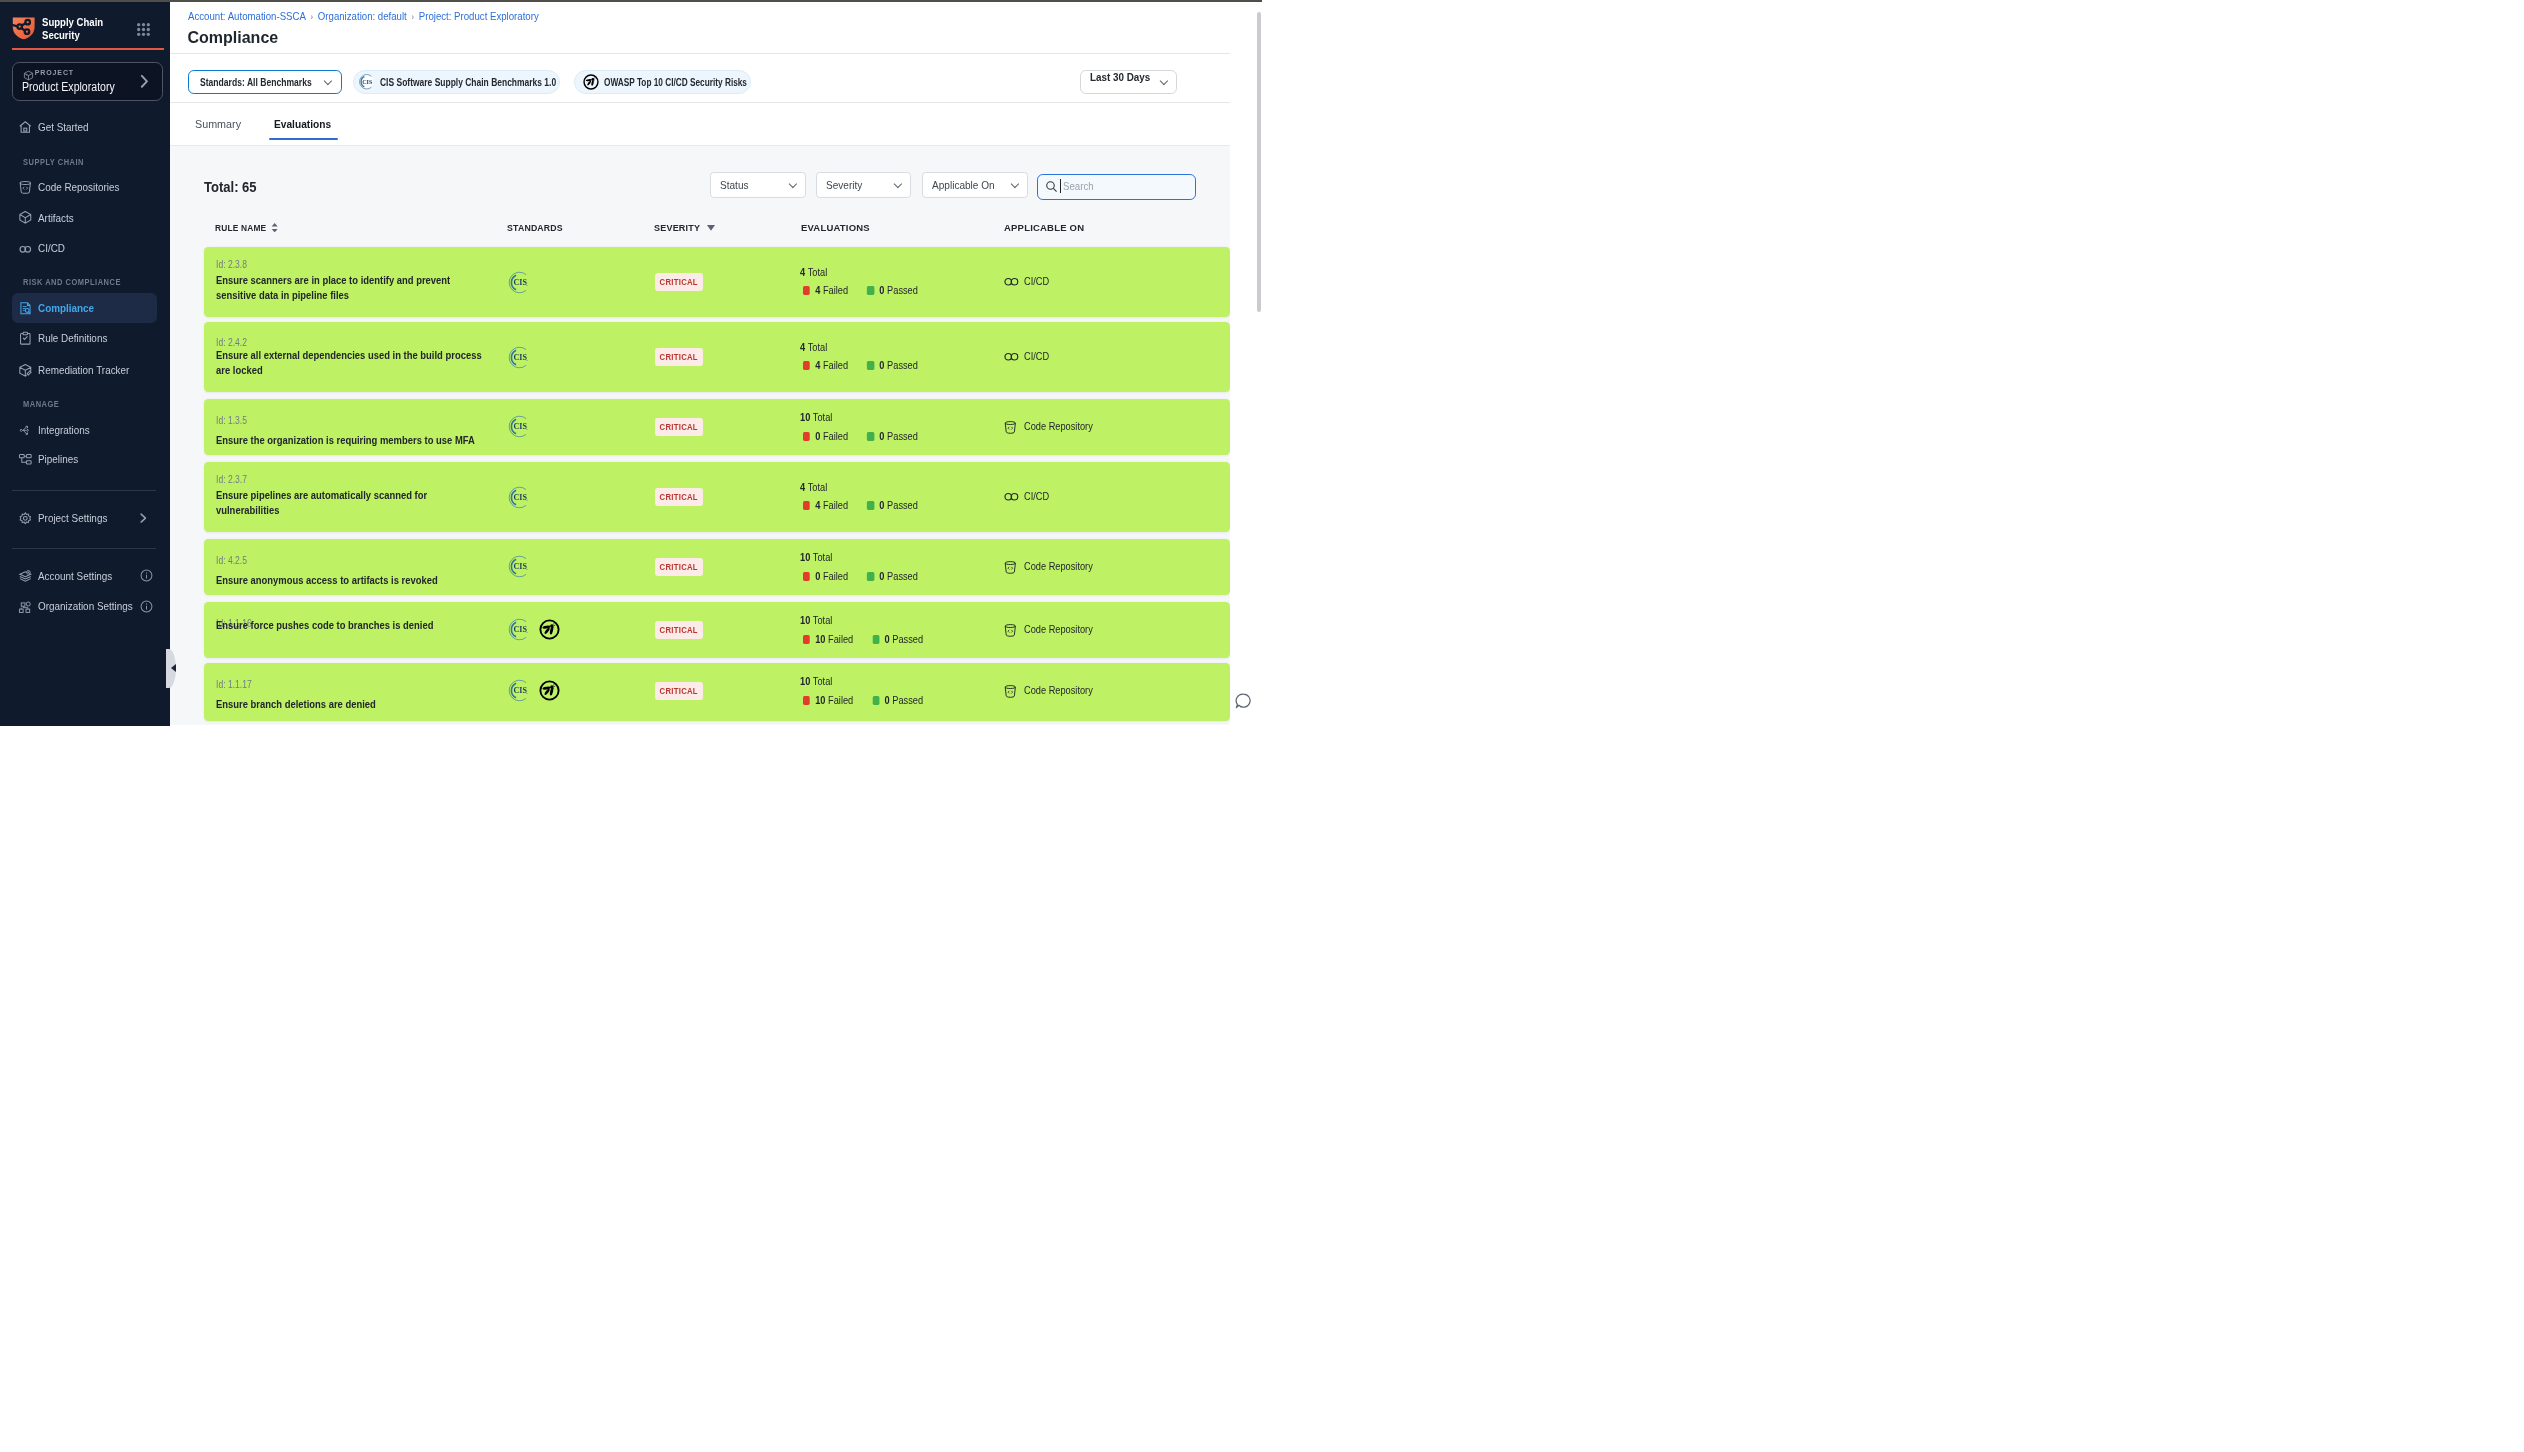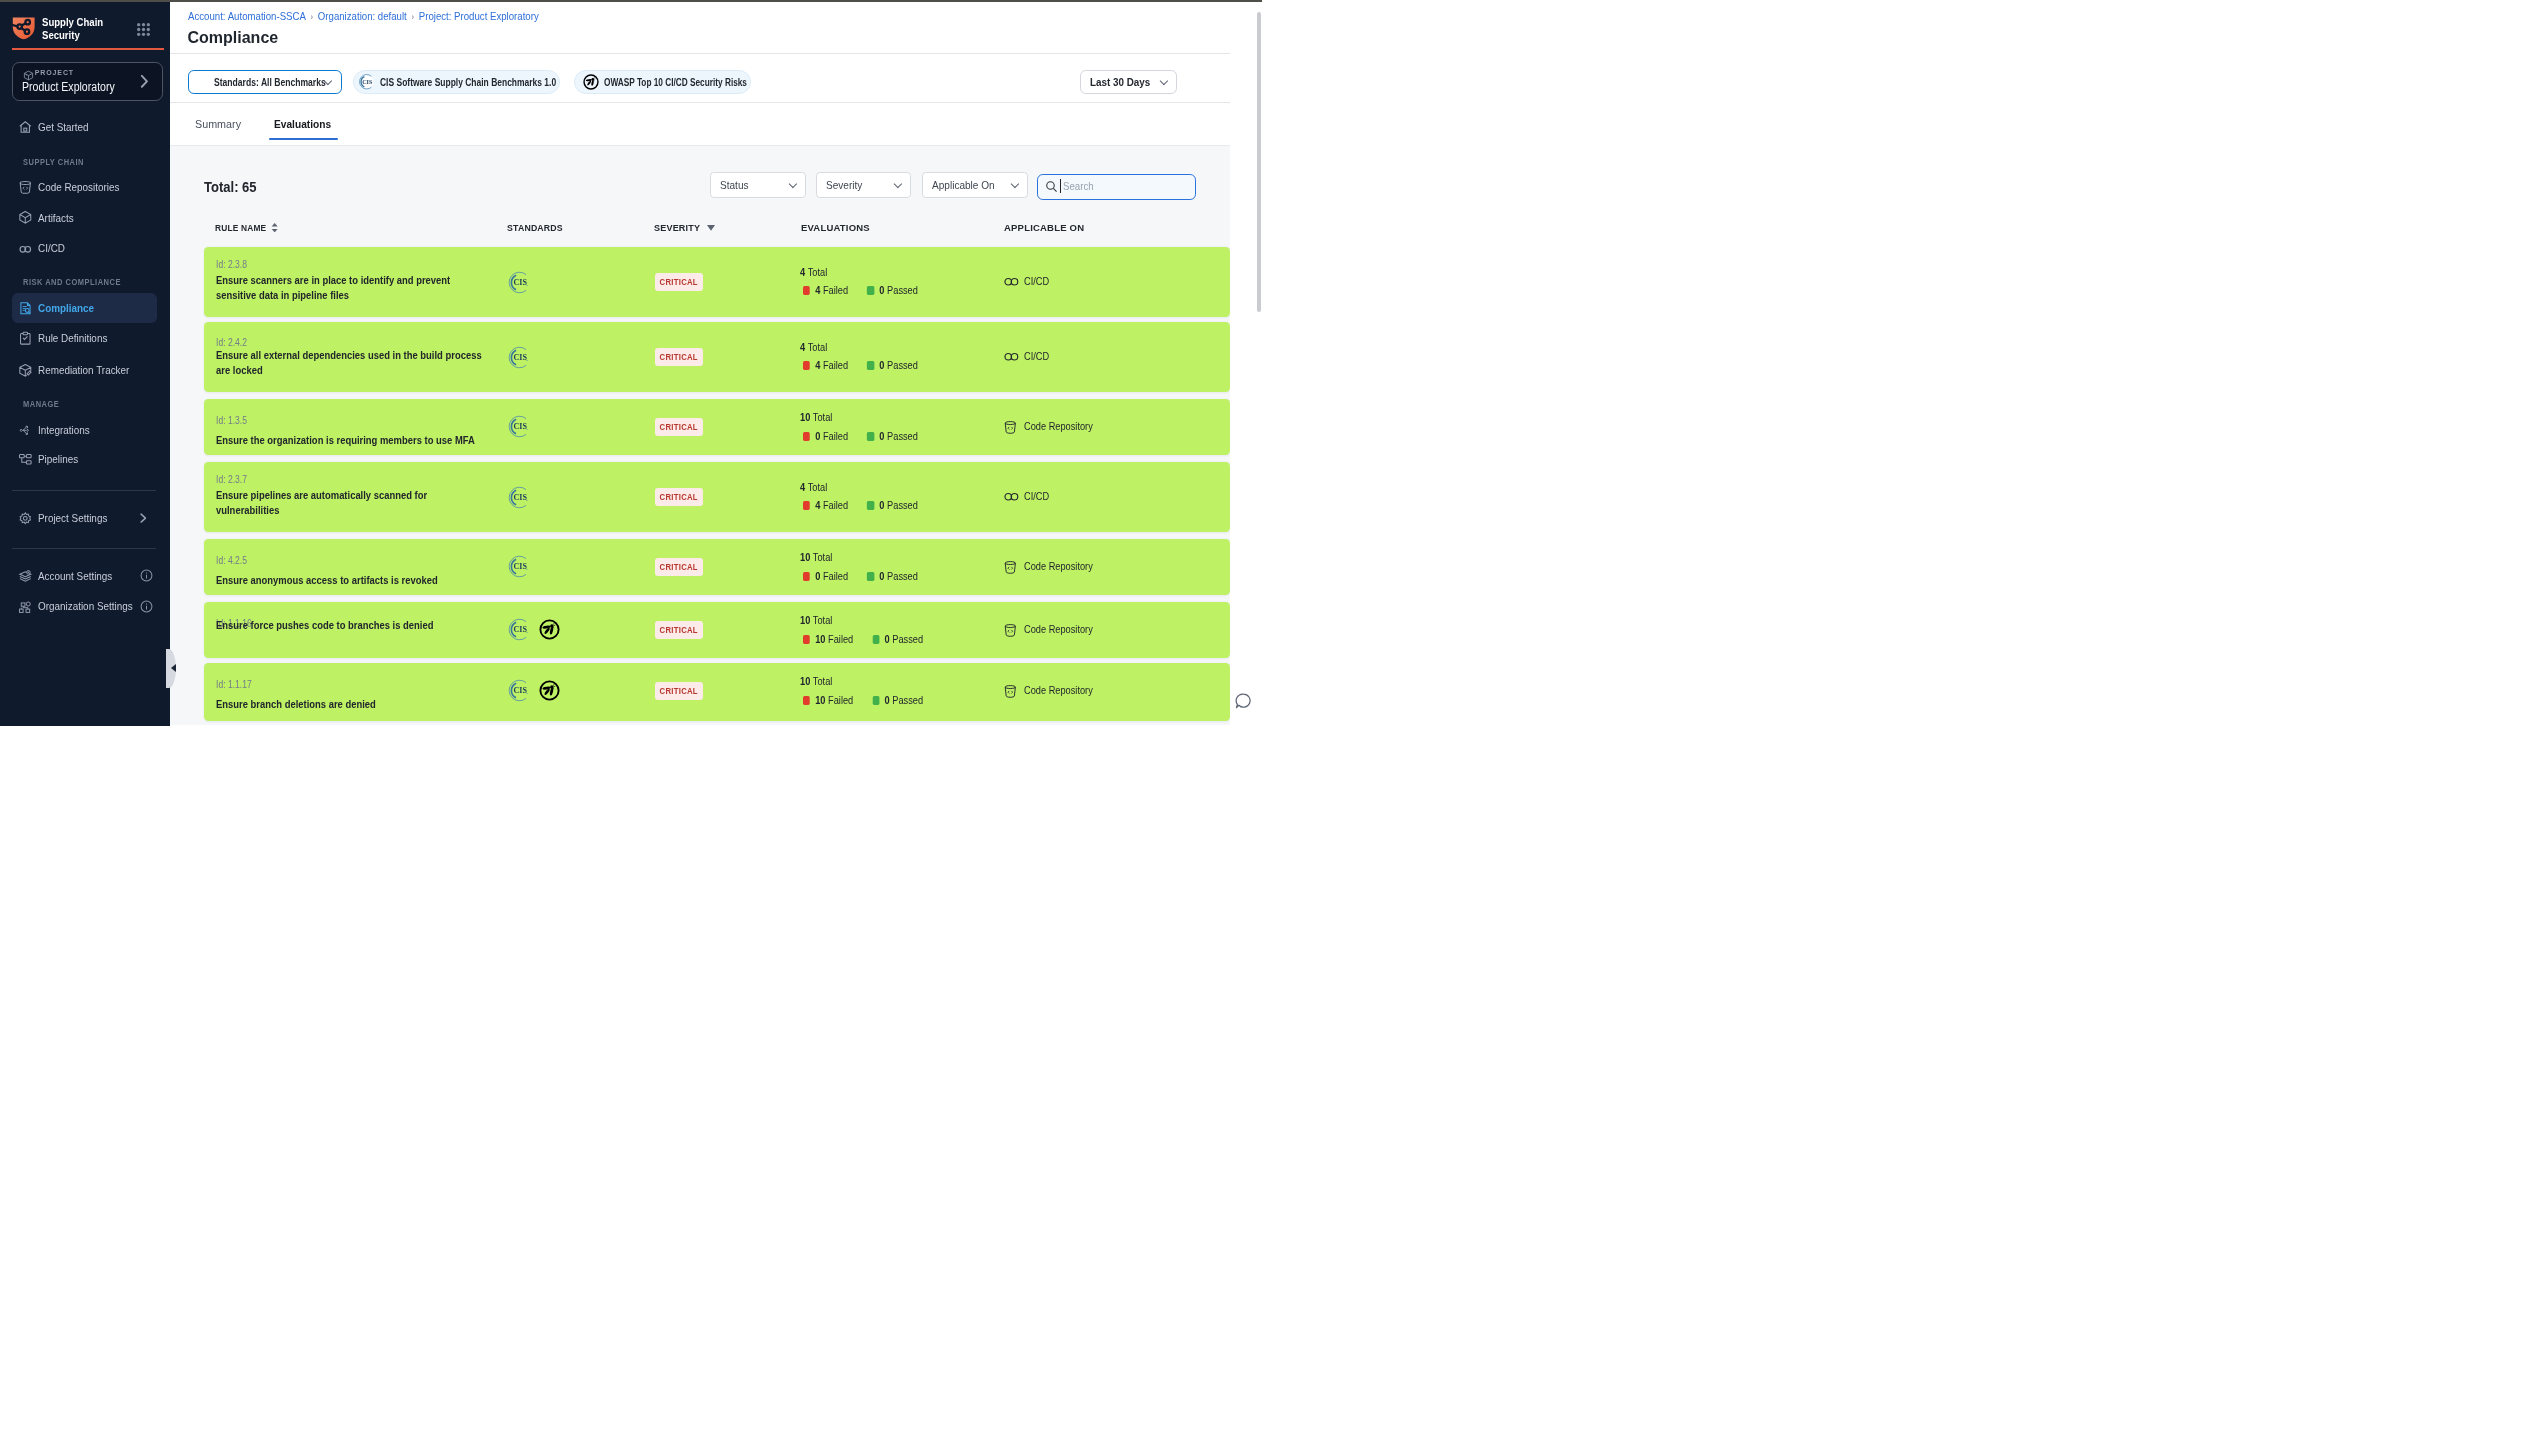--- a/index.html
+++ b/index.html
@@ -206,21 +206,21 @@
   </aside>
   <div id="collapse"></div>
   <div id="main">
 
     <div class="abs" style="left:17.5px;top:9.5px;font-size:10.6px">
       <span class="s" style="transform:scaleX(.91)"><span class="link">Account: Automation-SSCA</span><span class="crumbsep">›</span><span class="link">Organization: default</span><span class="crumbsep">›</span><span class="link">Project: Product Exploratory</span></span>
     </div>
     <div id="h1">Compliance</div>
     <div class="hdiv" style="top:53px"></div>
 
-    <div class="fbtn" style="left:17.5px;width:154px;border:1.2px solid #0b79d0;display:flex;align-items:center;justify-content:space-between;padding:0 25px">
+    <div class="fbtn" style="left:17.5px;width:154px;border:1.2px solid #0b79d0;display:flex;align-items:center;justify-content:space-between;padding:0 11px">
       <span class="s" style="font-size:10.6px;font-weight:700;color:#23282f;transform:scaleX(.81)">Standards: All Benchmarks</span>
       <span class="chev"></span>
     </div>
     <div class="chip" style="left:183px;width:207px;padding:0 10.2px 0 3.7px">
       <svg width="17.5" height="17.5" viewBox="0 0 34 34" style="margin-right:5.1px">
         <circle cx="17" cy="17" r="13" fill="#fff"></circle>
         <path d="M26 6.3 A14 14 0 1 0 26 27.7" fill="none" stroke="#4583b4" stroke-width="1.4"></path>
         <path d="M12.35 26.97 A11 11 0 0 1 12.35 7.03" fill="none" stroke="#36749f" stroke-width="2.6"></path>
         <text x="18" y="21.5" text-anchor="middle" font-family="Liberation Serif" font-size="12" font-weight="bold" fill="#1c3c5e">CIS</text>
       </svg>
@@ -230,21 +230,21 @@
       <svg width="16" height="16" viewBox="0 0 29 29" style="margin-right:5.1px">
         <circle cx="14.5" cy="14.5" r="12.6" fill="none" stroke="#000" stroke-width="2.6"></circle>
         <ellipse cx="10.4" cy="11.2" rx="5.6" ry="1.9" fill="#000" transform="rotate(-8 10.4 11.2)"></ellipse>
         <ellipse cx="11.2" cy="16.4" rx="5.2" ry="1.8" fill="#000" transform="rotate(-52 11.2 16.4)"></ellipse>
         <ellipse cx="17.3" cy="16.2" rx="5.3" ry="2" fill="#000" transform="rotate(-78 17.3 16.2)"></ellipse>
         <circle cx="17.8" cy="9.8" r="2.5" fill="#000"></circle>
         <path d="M19.5 7.8 L21 5.8 M20.3 9.2 L22.5 8.4 M19 11.6 L21 12.4" stroke="#000" stroke-width=".9" fill="none"></path>
       </svg>
       <span class="ct s" style="transform:scaleX(.78)">OWASP Top 10 CI/CD Security Risks</span>
     </div>
-    <div class="fbtn" style="left:910px;width:97px;border:0.7px solid #d3d6db;display:flex;align-items:center;justify-content:space-between;padding:0 8.8px">
+    <div class="fbtn" style="left:910px;width:97px;border:0.7px solid #d3d6db;display:flex;align-items:flex-start;justify-content:space-between;padding:0 8.8px">
       <span class="s" style="font-size:10.6px;font-weight:700;color:#23282f;transform:scaleX(.93)">Last 30 Days</span>
       <span class="chev"></span>
     </div>
     <div class="hdiv" style="top:102px"></div>
 
     <div id="tabs">
       <div class="tab" style="left:25px;color:#4b5260"><span class="s" style="transform:scaleX(.92)">Summary</span></div>
       <div class="tab" style="left:104px;color:#16191d;font-weight:700"><span class="s" style="transform:scaleX(.87)">Evaluations</span></div>
     </div>
     <div id="underline"></div>

